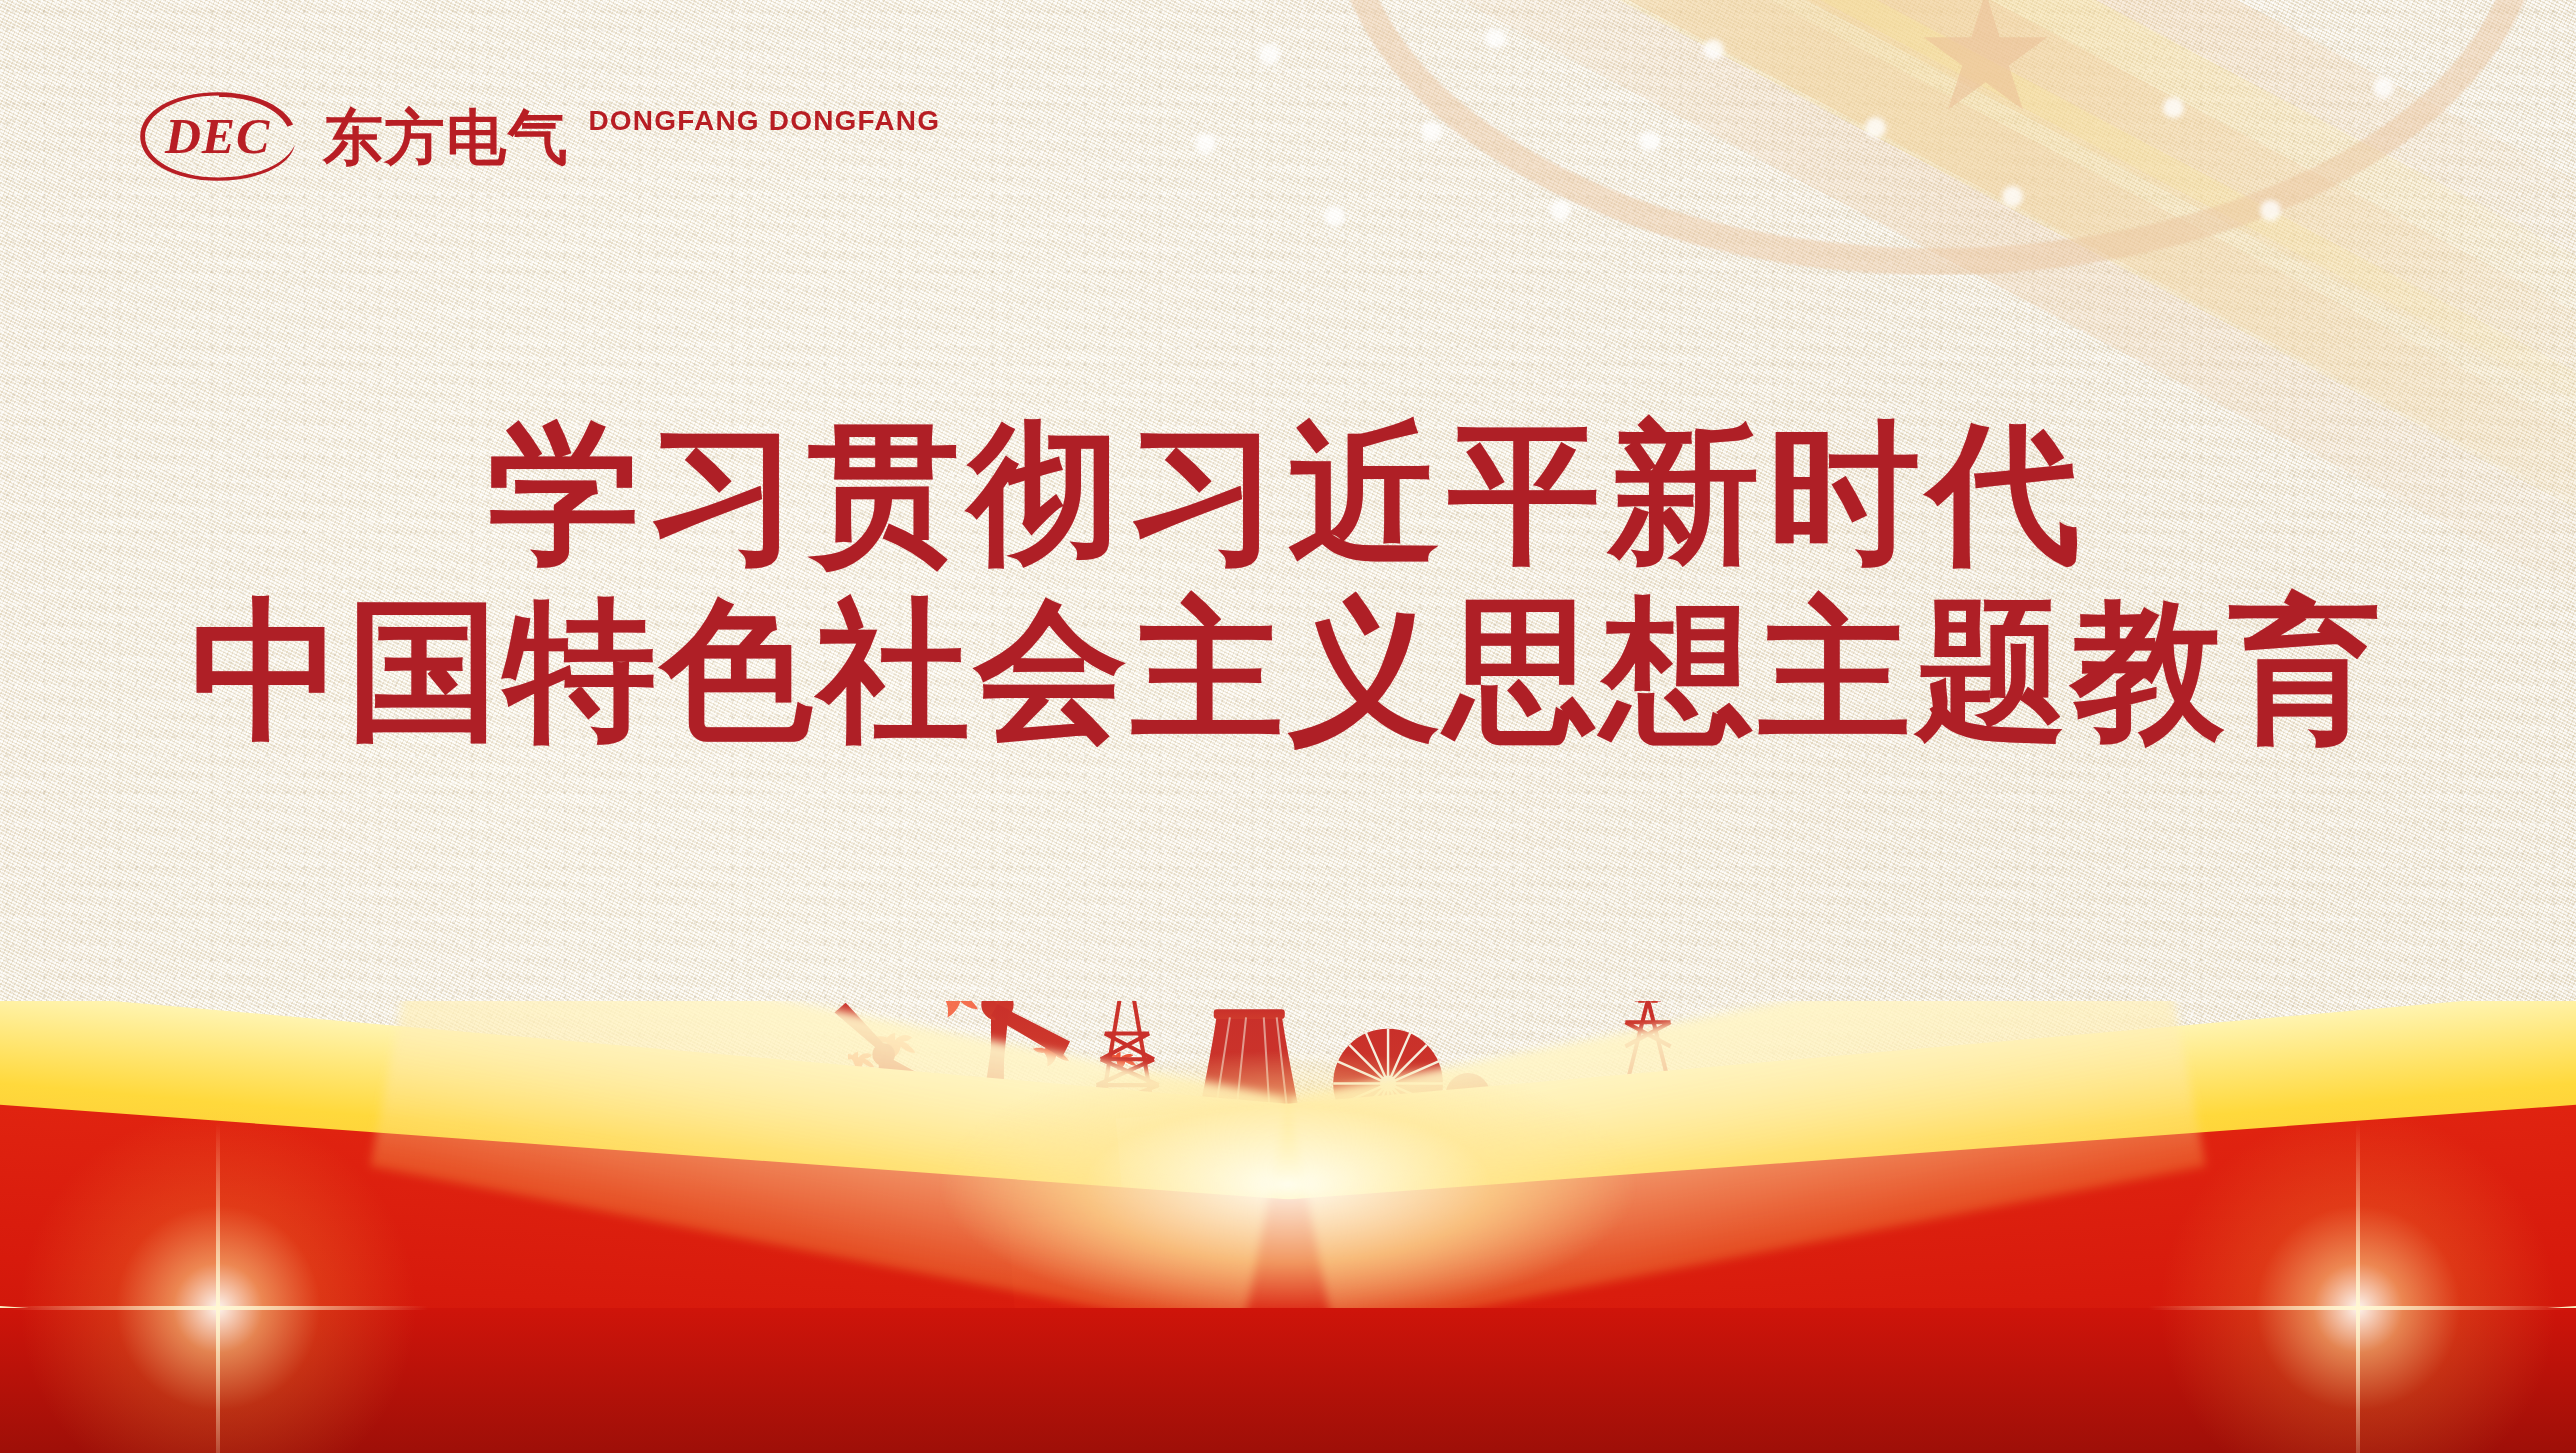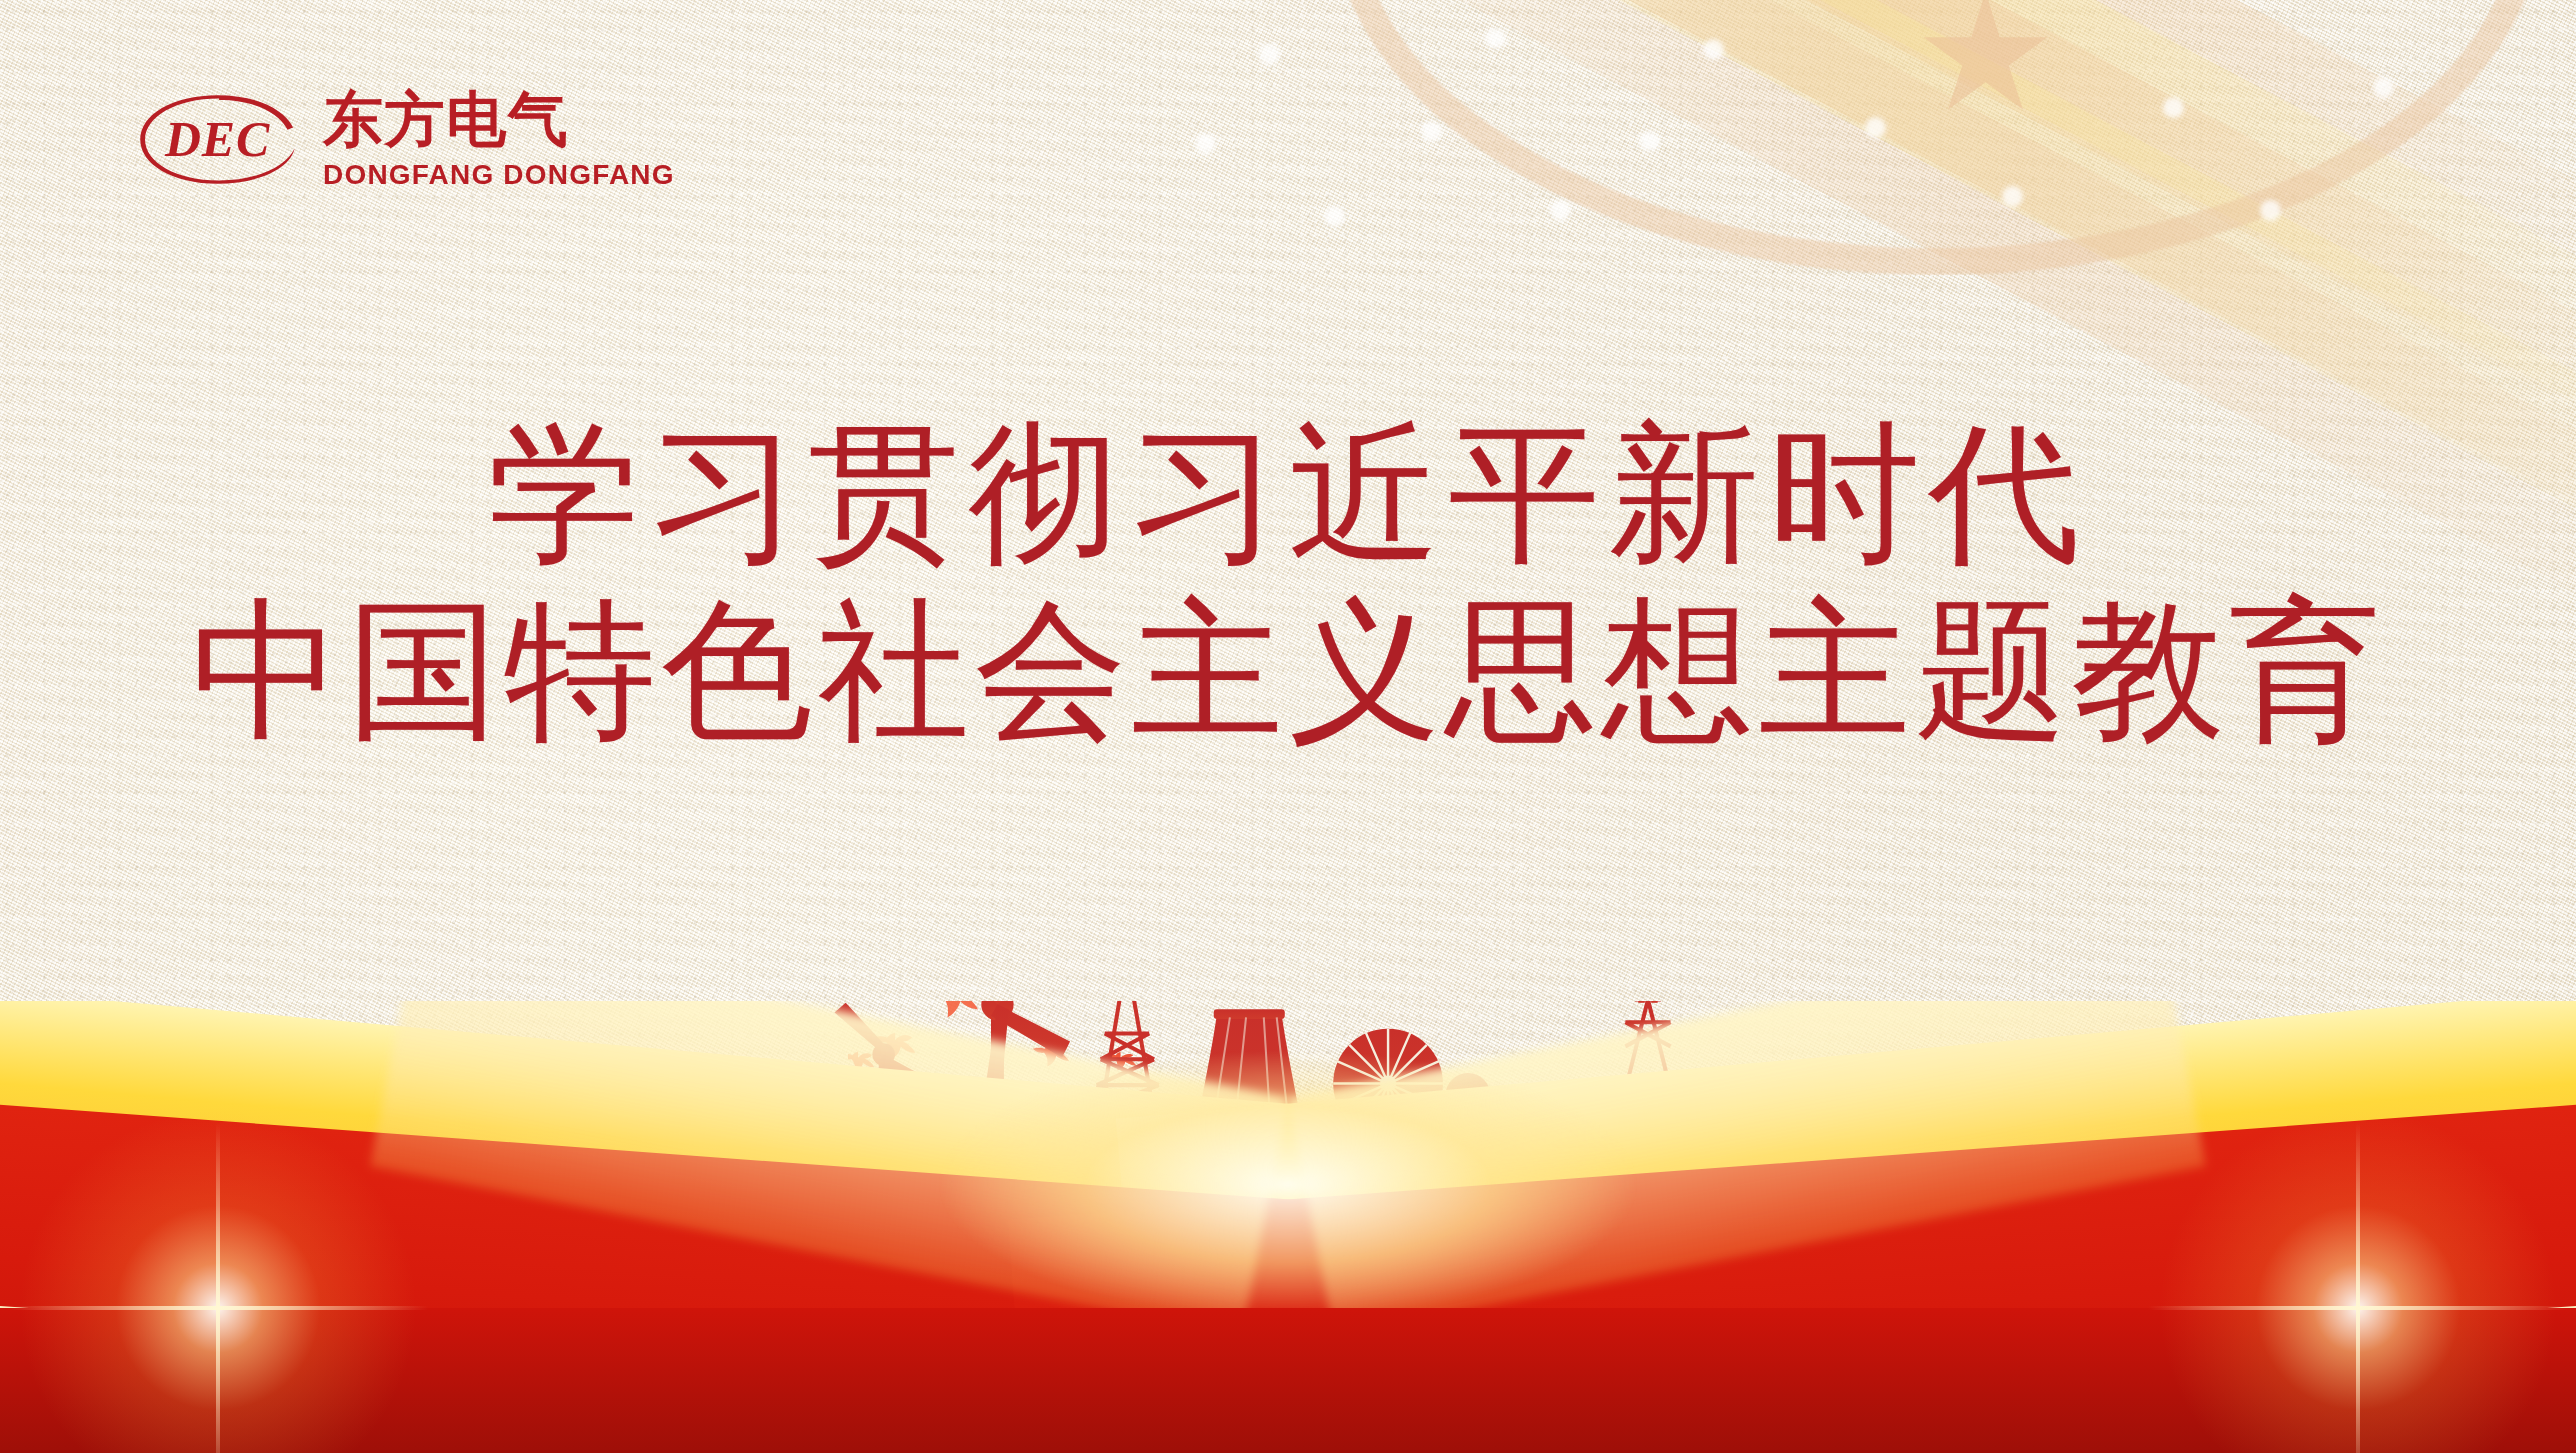--- a/index.html
+++ b/index.html
@@ -76,39 +76,39 @@
     clip-path:polygon(50% 0%,61% 35%,98% 35%,68% 57%,79% 91%,50% 70%,21% 91%,32% 57%,2% 35%,39% 35%);
   }
 
   
   .logo{
     position:absolute; left:137px; top:89px;
     display:flex; align-items:center; gap:21px;
   }
   .logo-mark{ position:relative; width:165px; height:95px; }
   .logo-mark svg{ width:165px; height:95px; display:block; }
-  .logo-text{ display:flex; flex-direction:column; gap:12px; }
+  .logo-text{ display:flex; flex-direction:row; gap:19px; }
   .logo-cn{
     font-size:60px; font-weight:bold; color:#B81E24;
     letter-spacing:1.6px; line-height:1; white-space:nowrap;
     font-family:"DejaVu Sans","Liberation Sans",sans-serif;
   }
   .logo-en{
     font-size:28px; font-weight:bold; color:#B81E24;
     letter-spacing:1.2px; line-height:1; white-space:nowrap;
   }
 
   
   .title-block{
     position:absolute; left:0; right:0; top:412px;
     text-align:center;
   }
   .title-line{
     color:#AF1F26;
-    font-weight:normal;
+    font-weight:bold;
     line-height:1.08;
     white-space:nowrap;
     font-family:"DejaVu Sans","Liberation Sans",sans-serif;
     text-shadow:0 0 0.8px rgba(175,31,38,.4);
     border-radius:27px;
   }
   .title-line-1{ font-size:152px; letter-spacing:8px; }
   .title-line-2{ font-size:152px; letter-spacing:4.8px; margin-top:13px; }
 
   

